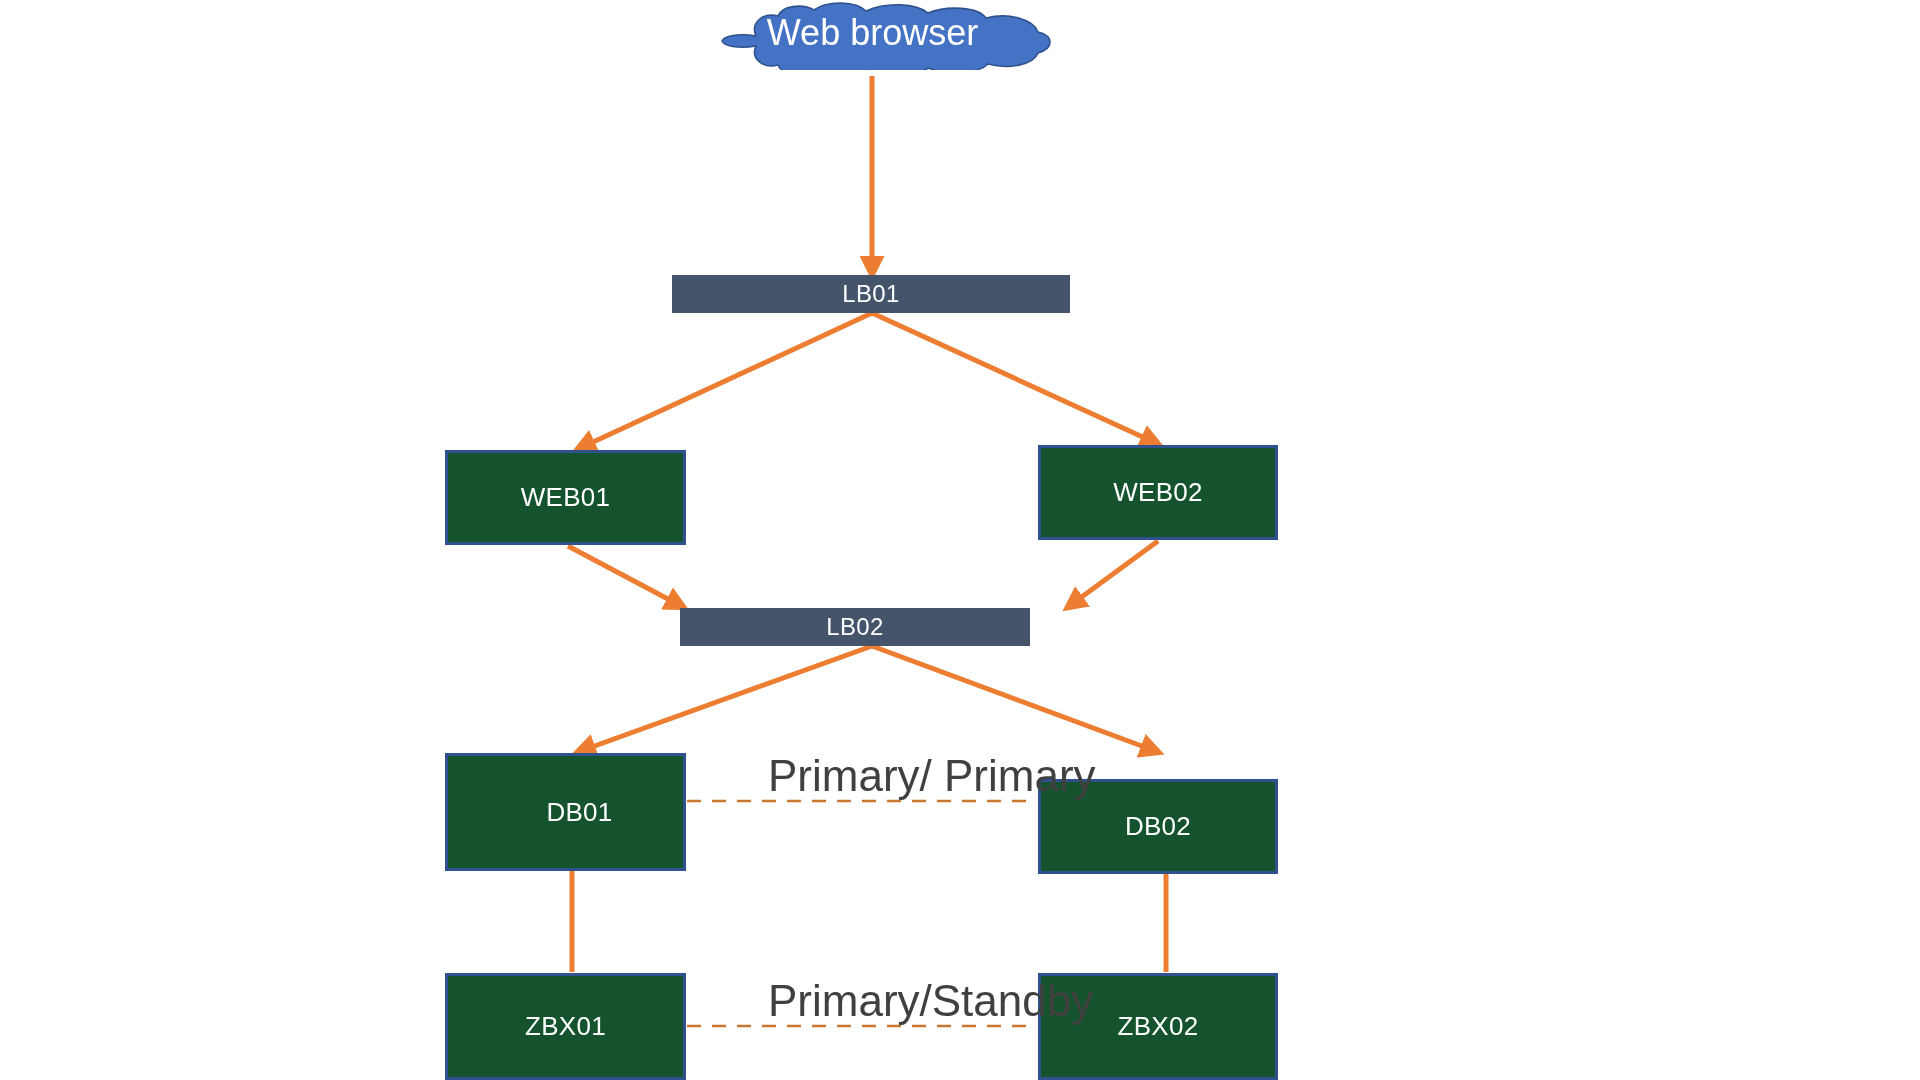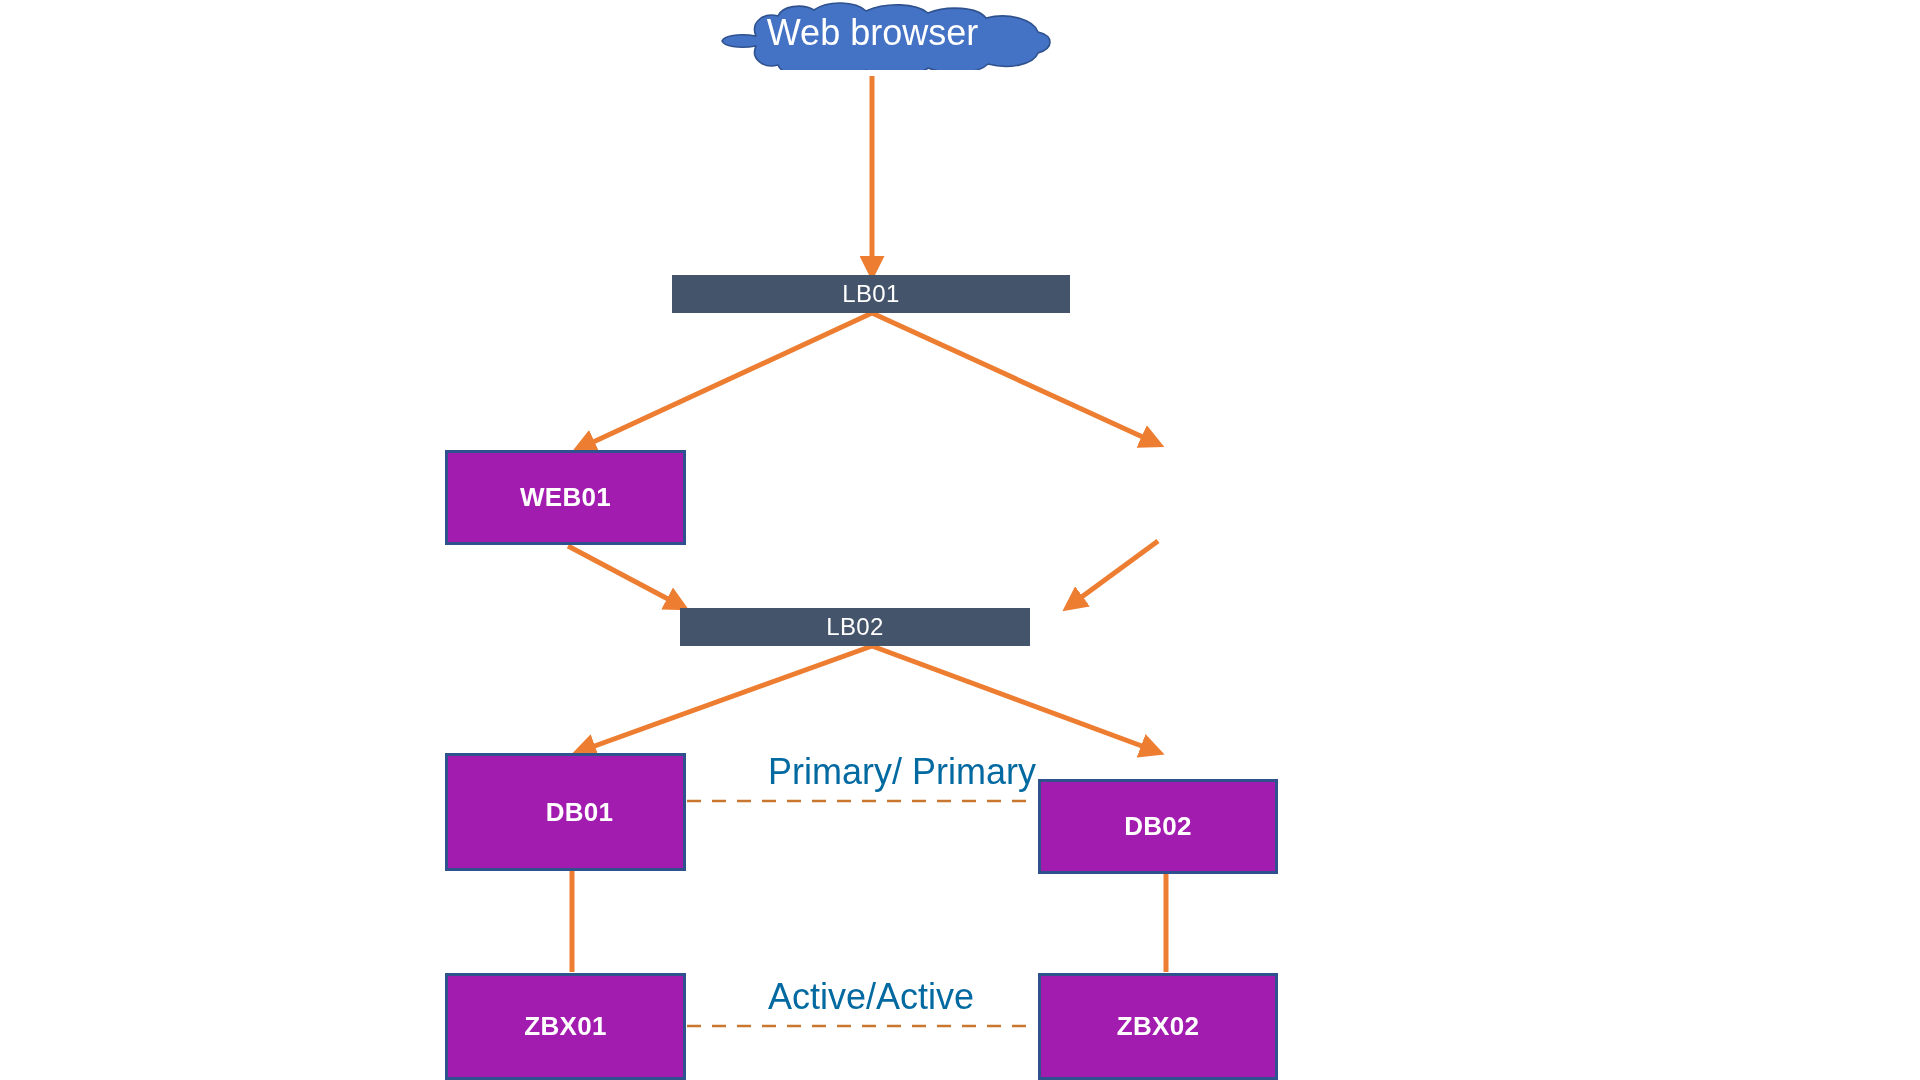--- a/index.html
+++ b/index.html
@@ -32,24 +32,24 @@
     position: absolute;
     box-sizing: border-box;
     display: flex;
     align-items: center;
     justify-content: center;
     color: #ffffff;
     text-align: center;
     user-select: none;
   }
   .node-box {
-    background: #a21caf;
+    background: #14532d;
     border: 3px solid #2F528F;
     font-size: 26px;
-    font-weight: 700;
+    font-weight: 400;
     letter-spacing: 0.3px;
   }
   .node-bar {
     background: #44546A;
     border: 0;
     font-size: 24px;
     font-weight: 400;
     letter-spacing: 0.3px;
   }
   .node-cloud {
@@ -66,22 +66,22 @@
   }
   .cloud-label {
     position: relative;
     z-index: 2;
     color: #ffffff;
     font-size: 36px;
     padding-bottom: 6px;
   }
   .edge-label {
     position: absolute;
-    color: #0369a1;
-    font-size: 36px;
+    color: #404040;
+    font-size: 44px;
     white-space: nowrap;
     user-select: none;
   }
 </style>
 </head>
 <body>
 
 <div id="diagram-canvas">
 
   <svg id="edge-layer" viewBox="0 0 1920 1080" xmlns="http://www.w3.org/2000/svg">
@@ -128,20 +128,23 @@
   </div>
 
   <div class="node node-bar" id="node-lb01" style="left: 672px; top: 275px; width: 398px; height: 38px;">
     <span>LB01</span>
   </div>
 
   <div class="node node-box" id="node-web01" style="left: 445px; top: 450px; width: 241px; height: 95px;">
     <span>WEB01</span>
   </div>
 
+  <div class="node node-box" id="node-web02" style="left: 1038px; top: 445px; width: 240px; height: 95px;">
+    <span>WEB02</span>
+  </div>
 
   <div class="node node-bar" id="node-lb02" style="left: 680px; top: 608px; width: 350px; height: 38px;">
     <span>LB02</span>
   </div>
 
   <div class="node node-box" id="node-db01" style="left: 445px; top: 753px; width: 241px; height: 118px; padding-left: 28px;">
     <span>DB01</span>
   </div>
 
   <div class="node node-box" id="node-db02" style="left: 1038px; top: 779px; width: 240px; height: 95px;">
@@ -151,15 +154,15 @@
   <div class="node node-box" id="node-zbx01" style="left: 445px; top: 973px; width: 241px; height: 107px;">
     <span>ZBX01</span>
   </div>
 
   <div class="node node-box" id="node-zbx02" style="left: 1038px; top: 973px; width: 240px; height: 107px;">
     <span>ZBX02</span>
   </div>
 
   <div class="edge-label" id="label-db-replication" style="left: 768px; top: 751px;">Primary/ Primary</div>
 
-  <div class="edge-label" id="label-zbx-failover" style="left: 768px; top: 976px;">Active/Active</div>
+  <div class="edge-label" id="label-zbx-failover" style="left: 768px; top: 976px;">Primary/Standby</div>
 
 </div>
 
 </body></html>

